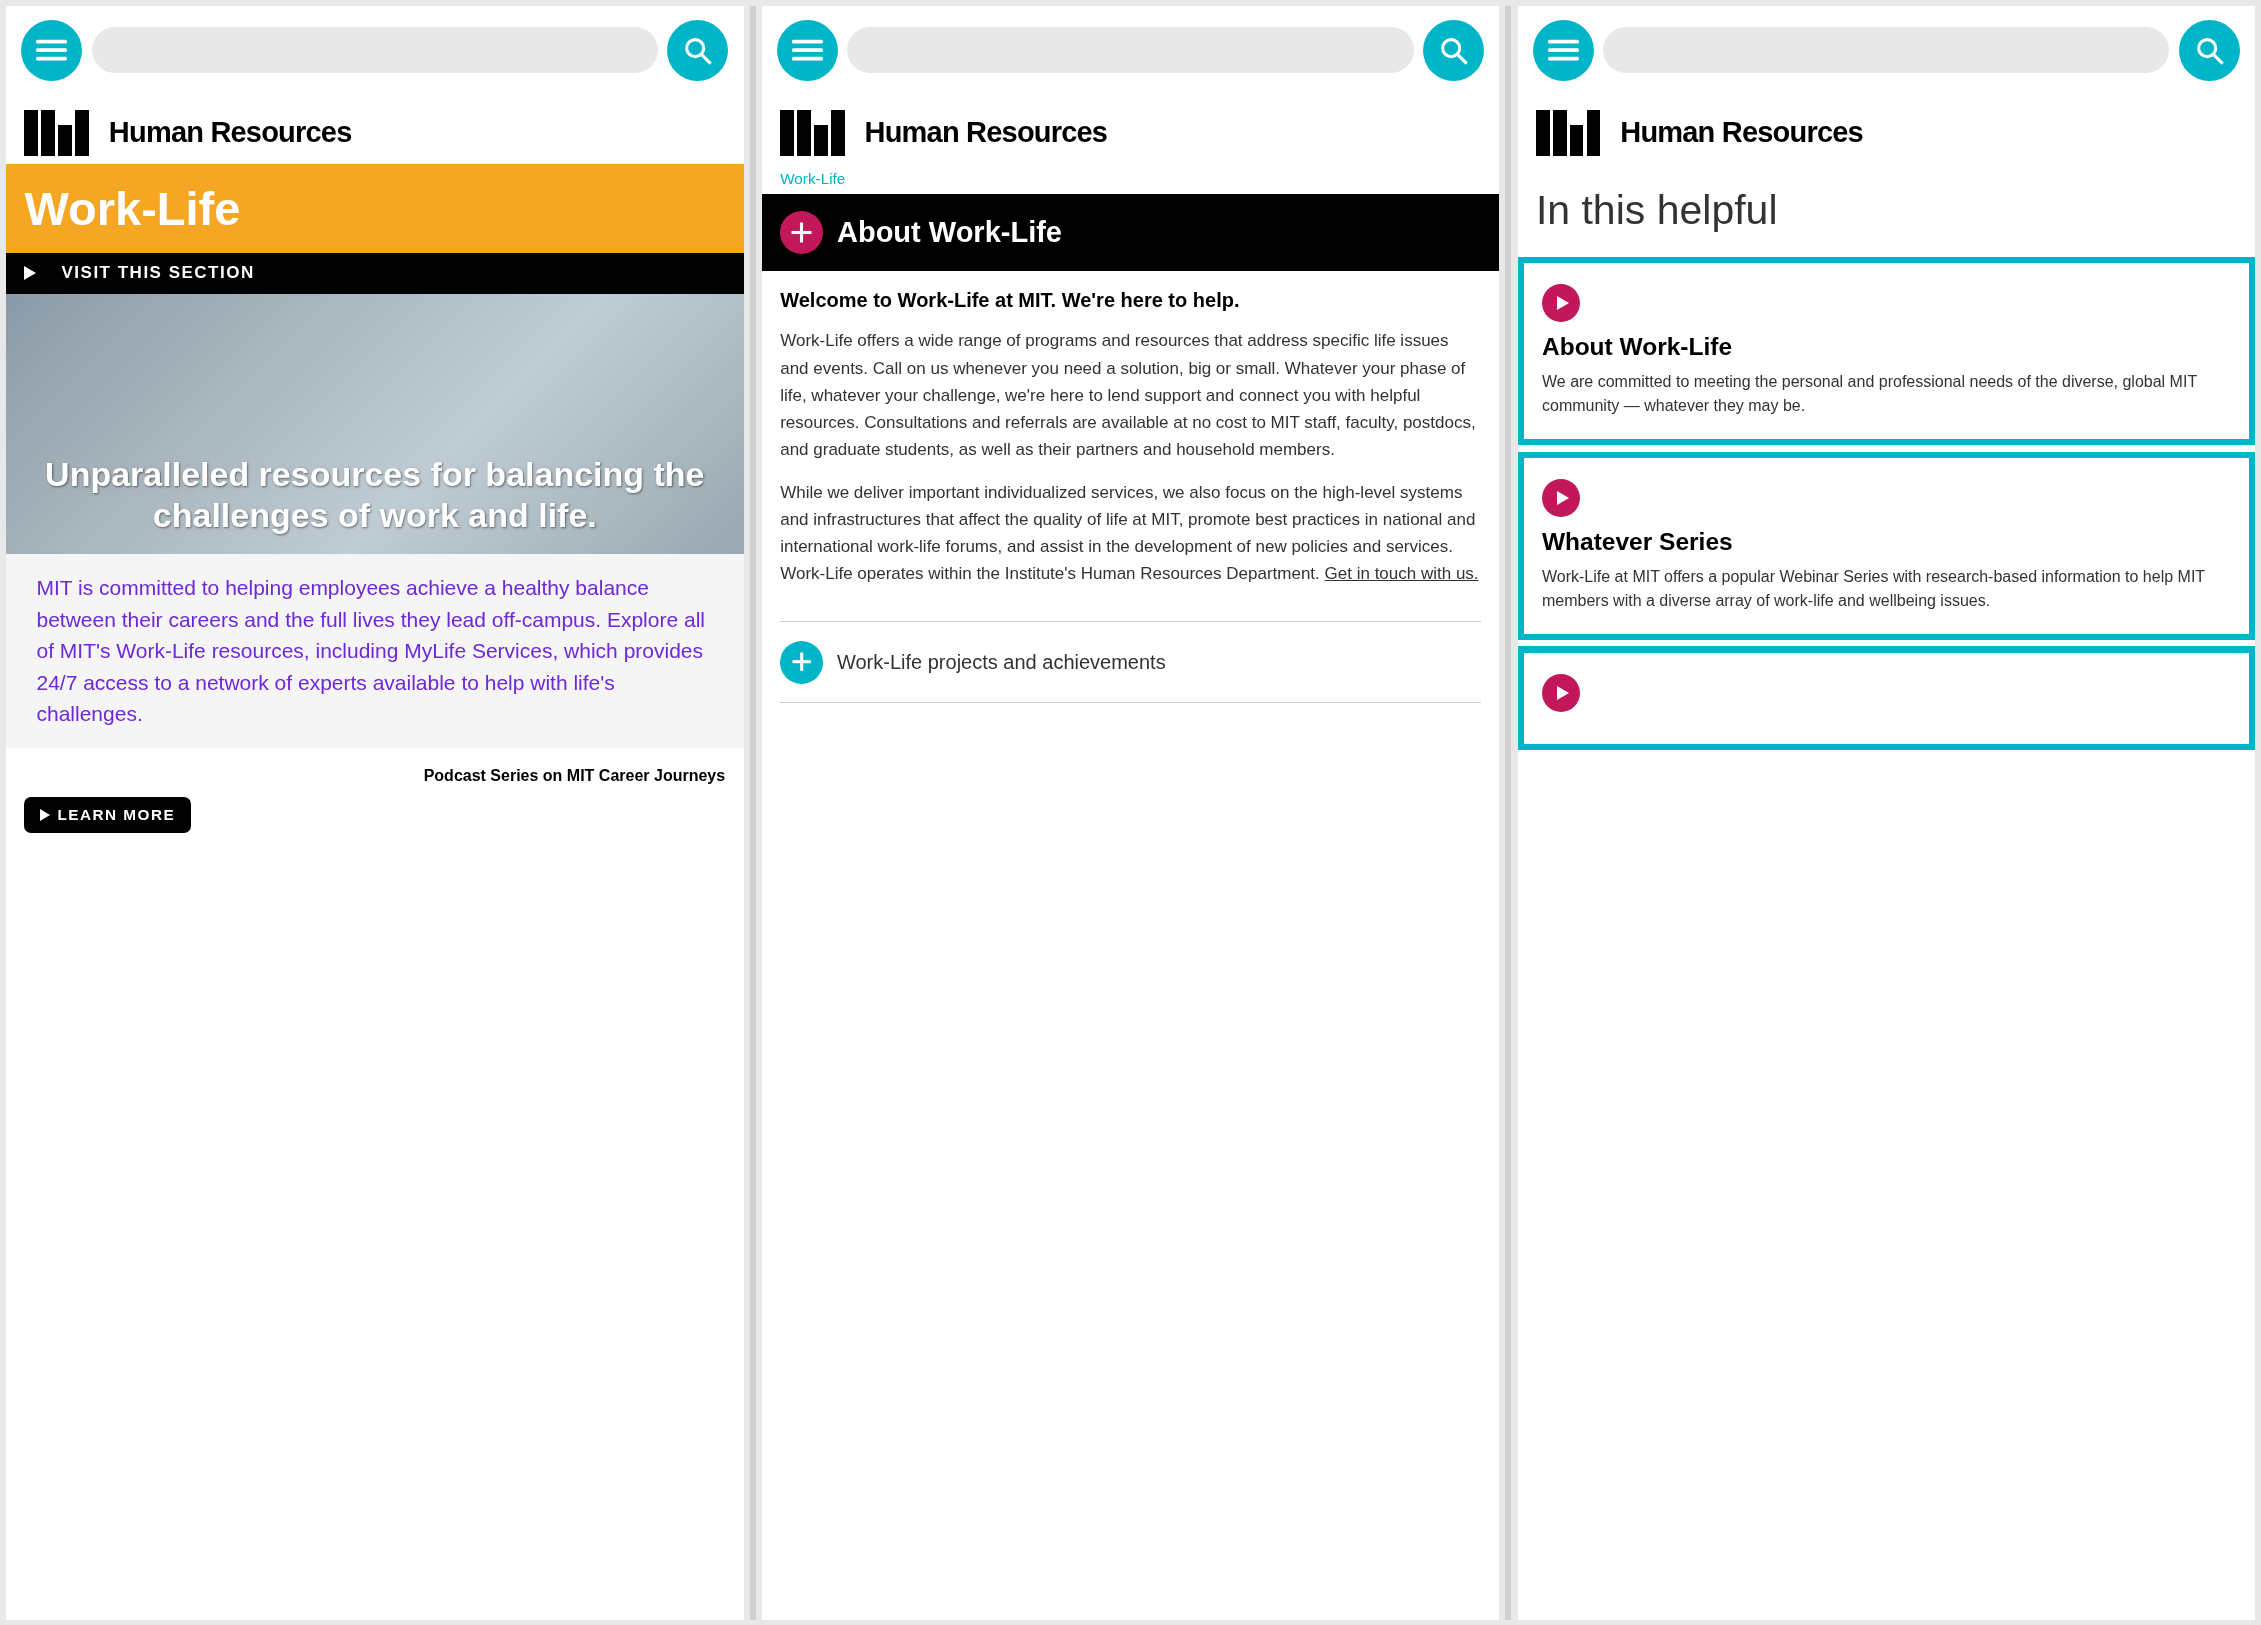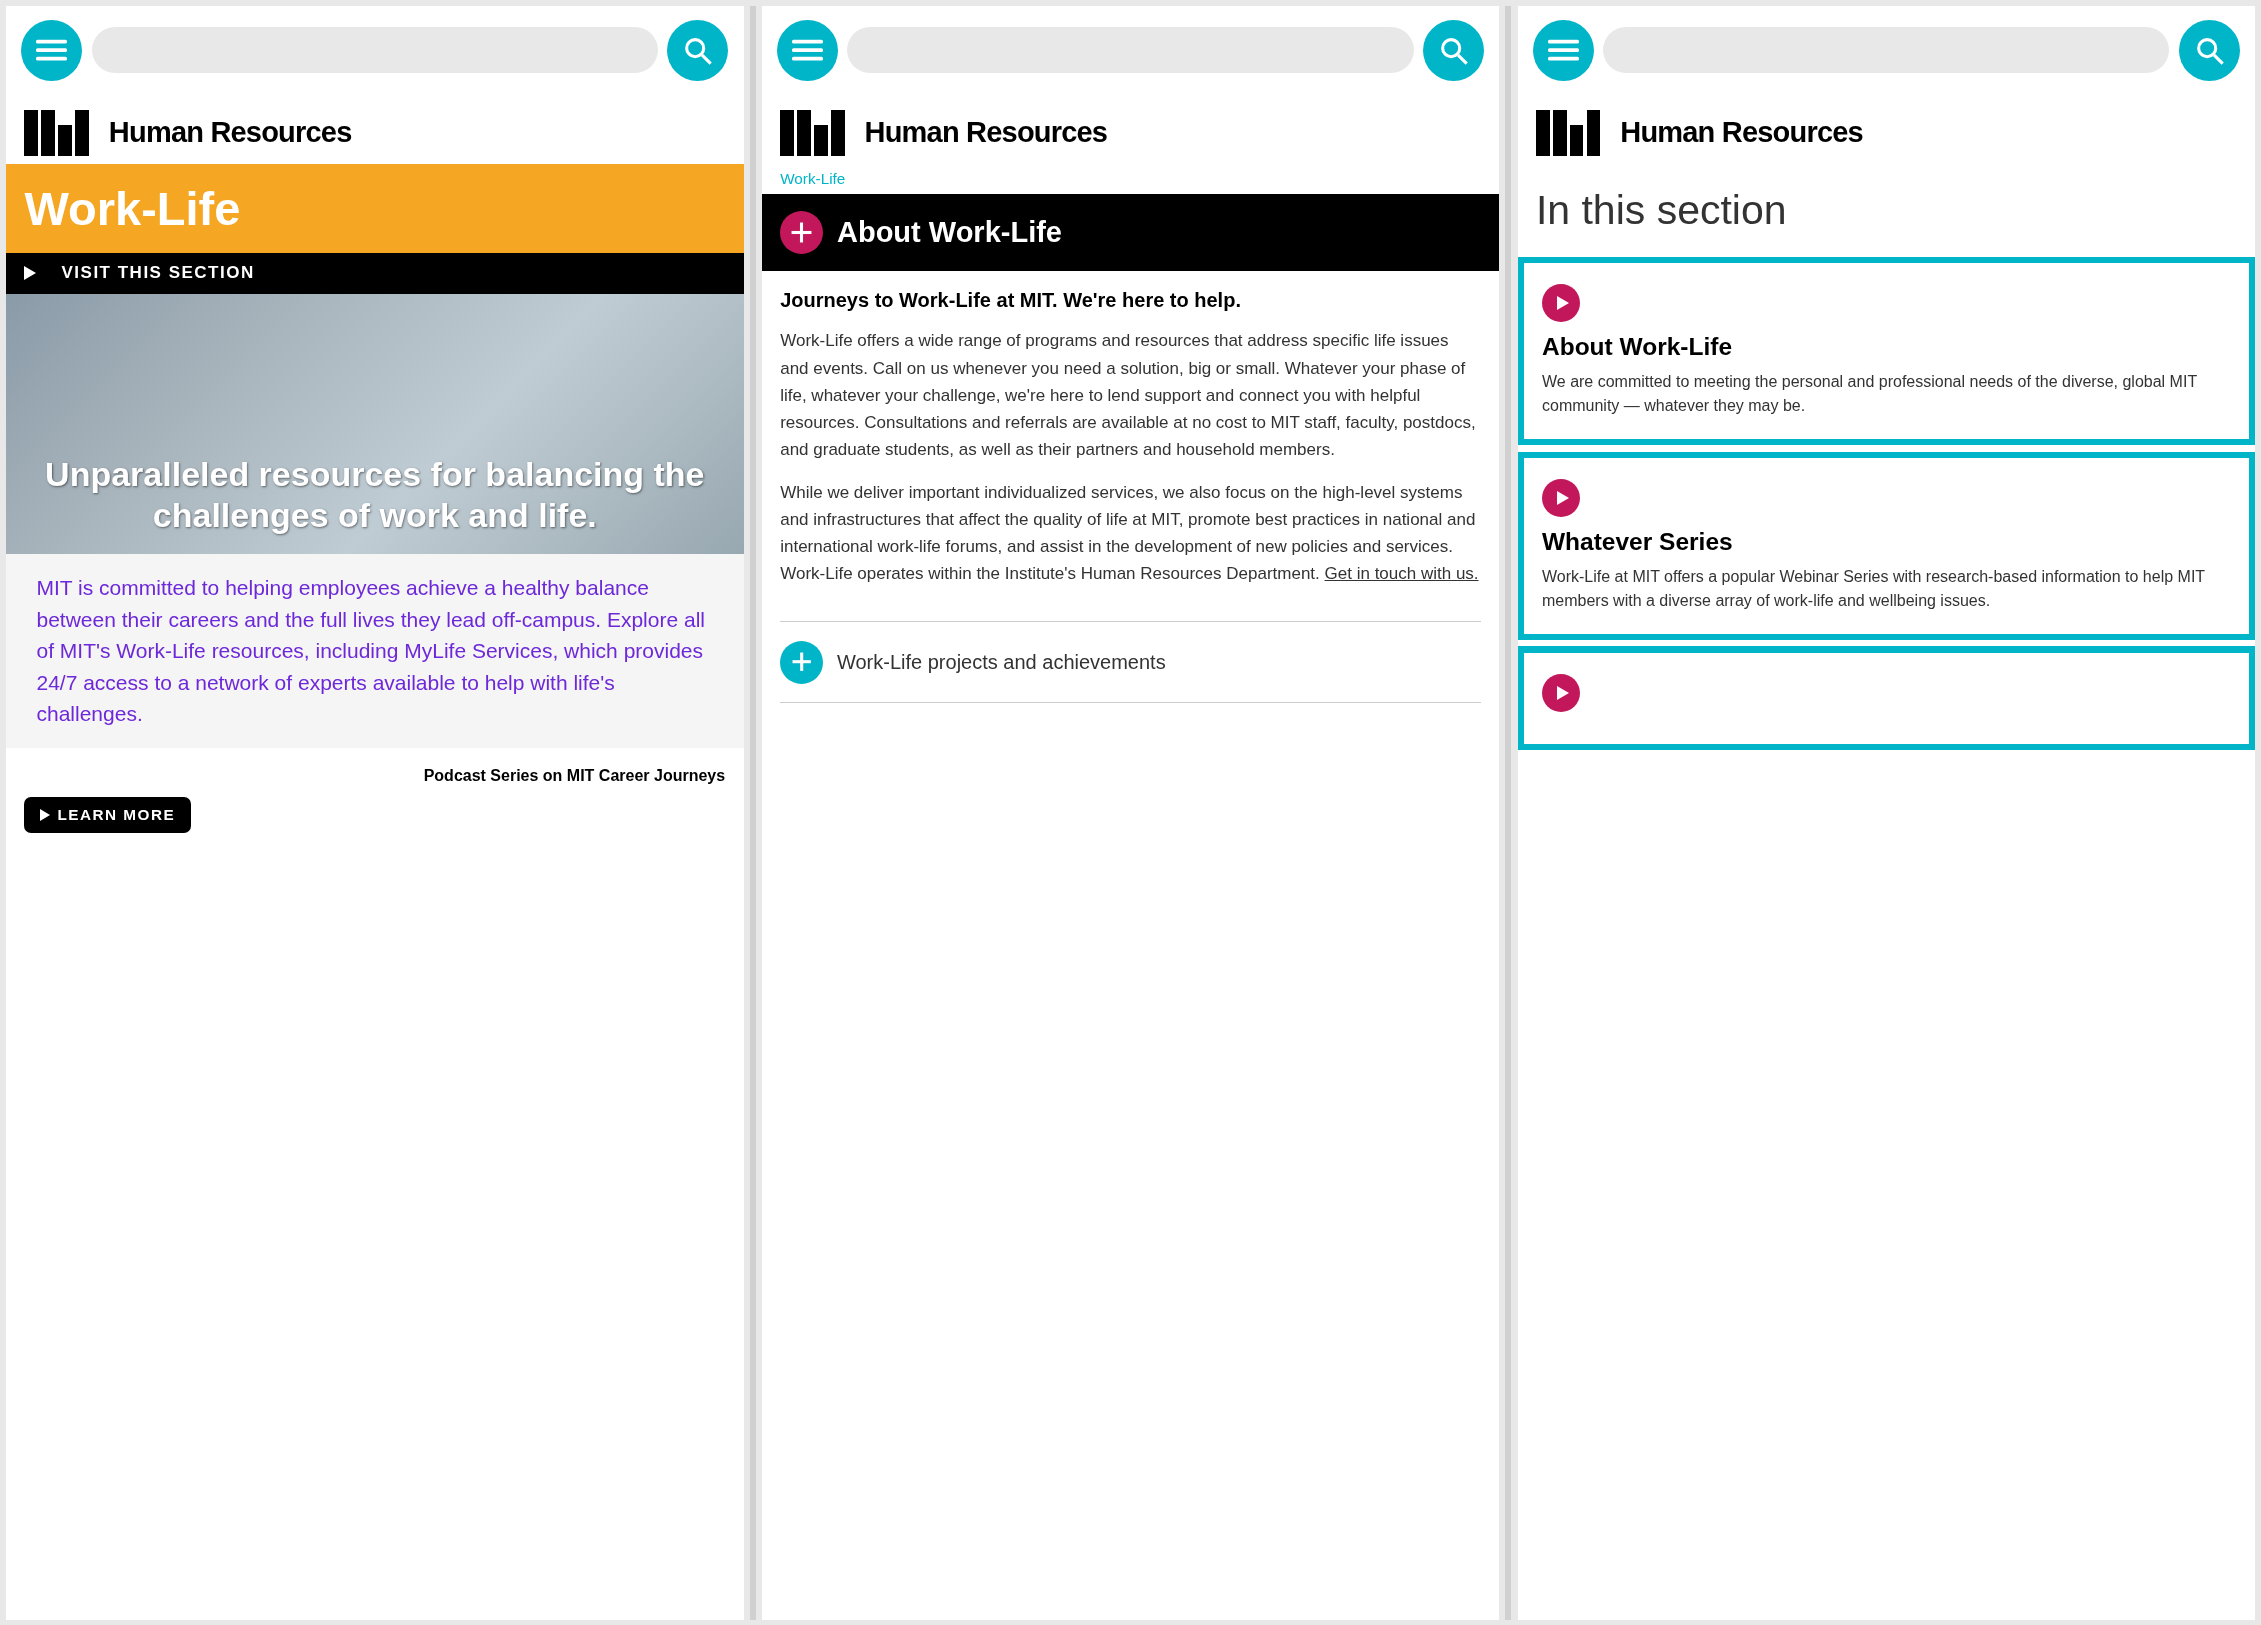--- a/index.html
+++ b/index.html
@@ -435,21 +435,21 @@
       <div class="plus-circle">
         <svg viewBox="0 0 30 30" fill="white">
           <rect x="13" y="2" width="4" height="26"></rect>
           <rect x="2" y="13" width="26" height="4"></rect>
         </svg>
       </div>
       <span class="section-header-title">About Work-Life</span>
     </div>
 
     <div class="about-content">
-      <div class="about-welcome">Journeys to Work-Life at MIT. We're here to help.</div>
+      <div class="about-welcome">Welcome to Work-Life at MIT. We're here to help.</div>
       <p class="about-body">Work-Life offers a wide range of programs and resources that address specific life issues and events. Call on us whenever you need a solution, big or small. Whatever your phase of life, whatever your challenge, we're here to lend support and connect you with helpful resources. Consultations and referrals are available at no cost to MIT staff, faculty, postdocs, and graduate students, as well as their partners and household members.</p>
       <p class="about-body">
         <span>While we deliver important individualized services, we also focus on the high-level systems and infrastructures that affect the quality of life at MIT, promote best practices in national and international work-life forums, and assist in the development of new policies and services. Work-Life operates within the Institute's Human Resources Department.</span>
         <span> </span>
         <a class="about-link">Get in touch with us.</a>
       </p>
     </div>
 
     <hr class="divider-line">
 
@@ -493,21 +493,21 @@
         <div class="mit-bar mit-bar-2"></div>
         <div style="display:flex;flex-direction:column;justify-content:flex-end;height:46px;">
           <div class="mit-bar" style="width:13.8px;height:31px;"></div>
         </div>
         <div class="mit-bar mit-bar-4"></div>
       </div>
       <span class="mit-title">Human Resources</span>
     </div>
 
     <div class="in-this-section-header">
-      <span class="in-this-section-title">In this section</span>
+      <span class="in-this-section-title">In this helpful</span>
     </div>
 
     <div class="teal-bg-section">
       <div class="teal-card">
         <div class="card-play-icon"></div>
         <div class="card-title">About Work-Life</div>
         <div class="card-body">We are committed to meeting the personal and professional needs of the diverse, global MIT community — whatever they may be.</div>
       </div>
     </div>
 

